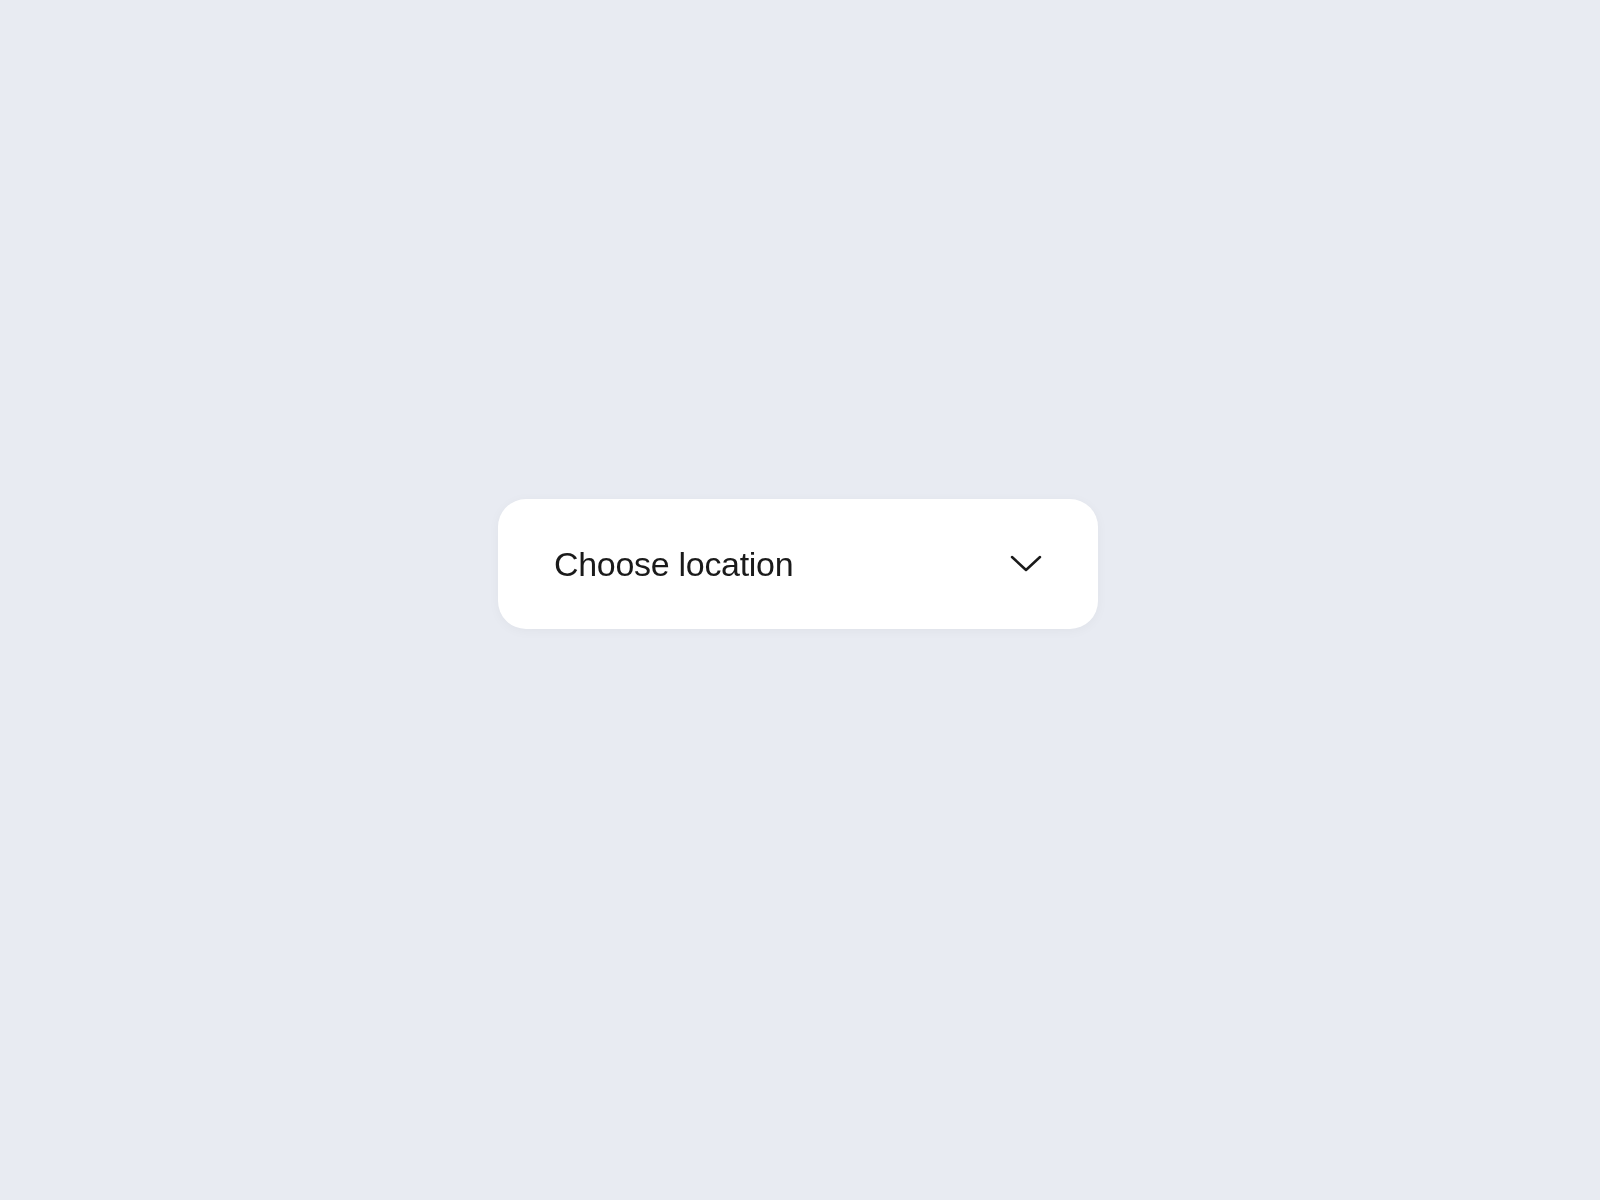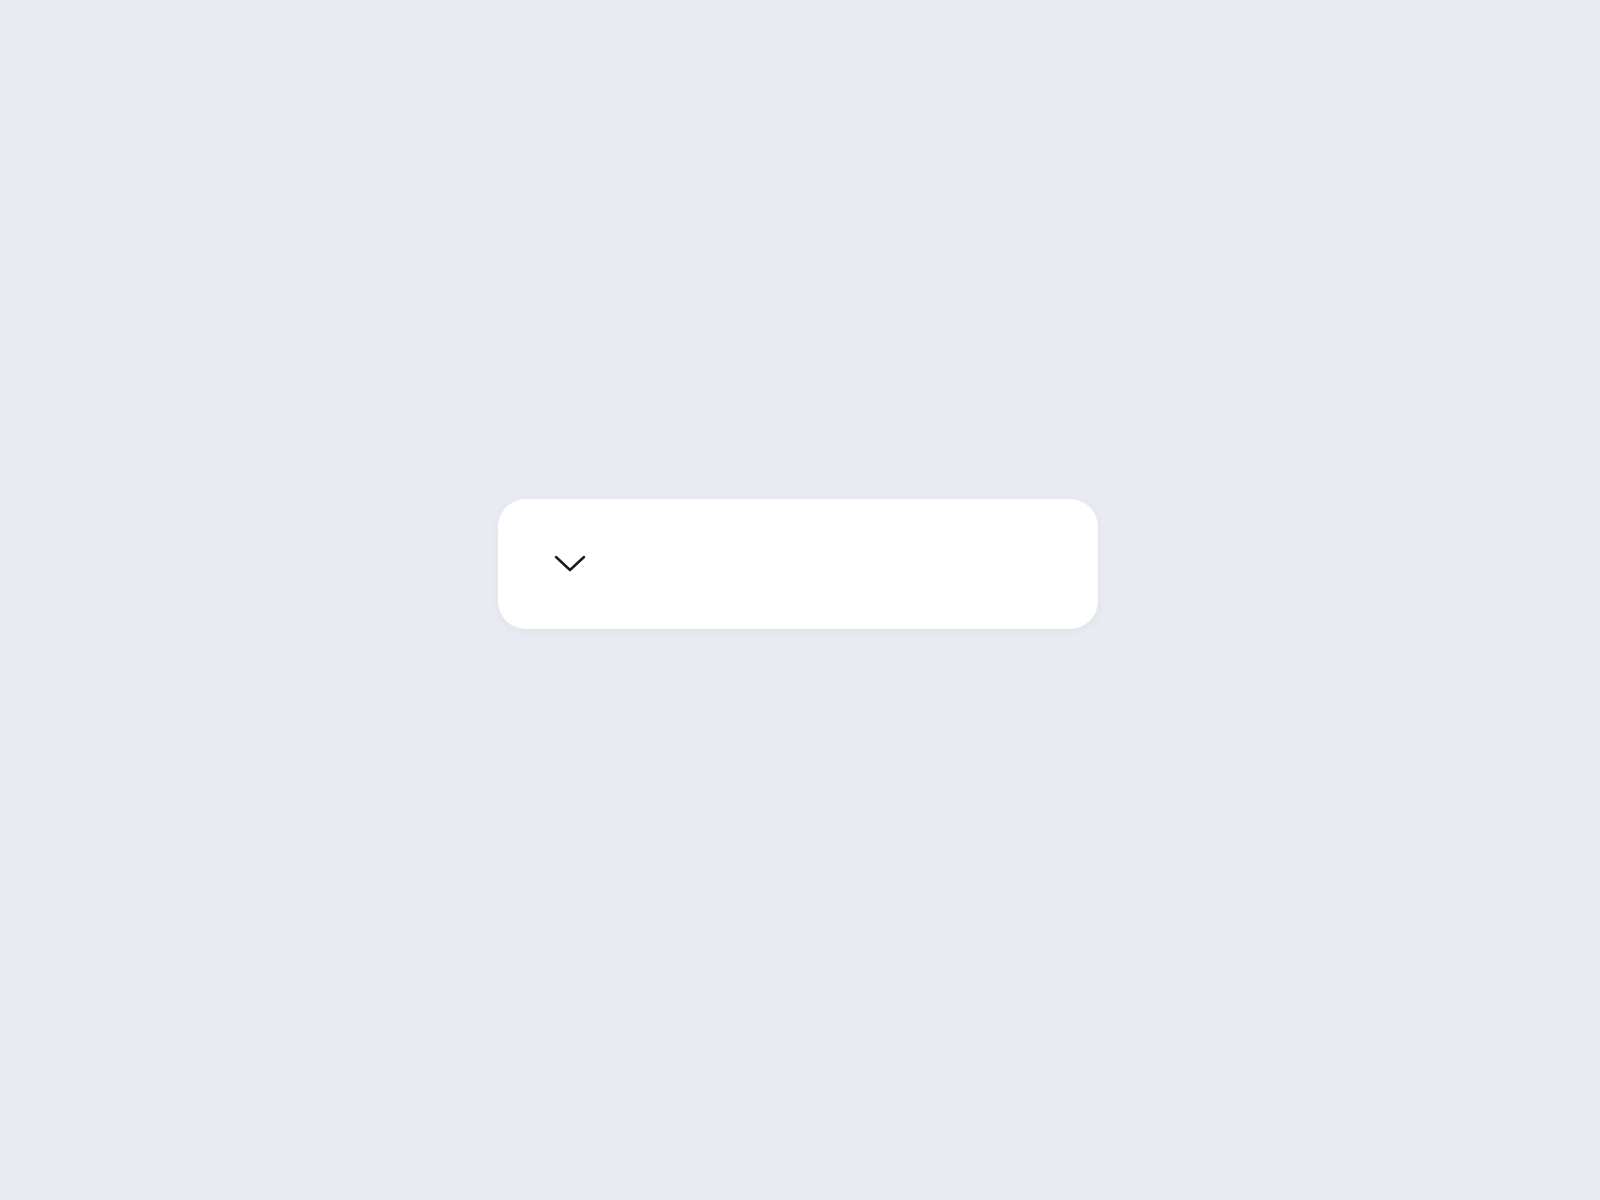--- a/index.html
+++ b/index.html
@@ -49,18 +49,19 @@
     
     .chevron-icon svg {
       width: 32px;
       height: 20px;
     }
   </style>
 </head>
 <body>
 
 <div class="dropdown">
+  <span class="dropdown-label">Choose location</span>
   <span class="chevron-icon">
     <svg viewBox="0 0 32 20" fill="none" xmlns="http://www.w3.org/2000/svg">
       <path d="M2 3 L16 16 L30 3" stroke="#1a1a1a" stroke-width="2.5" stroke-linecap="round" stroke-linejoin="round"></path>
     </svg>
   </span>
 </div>
 
 </body></html>

